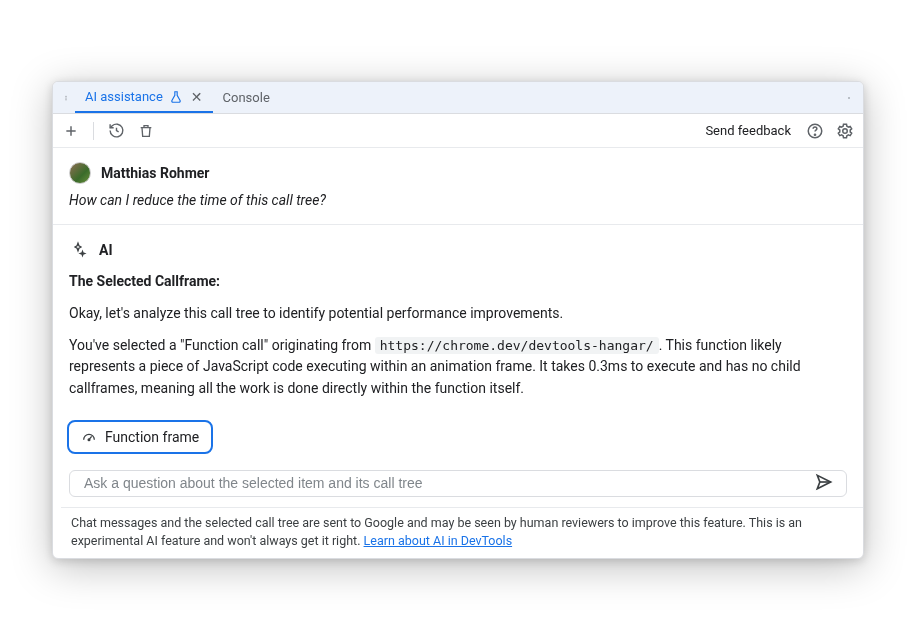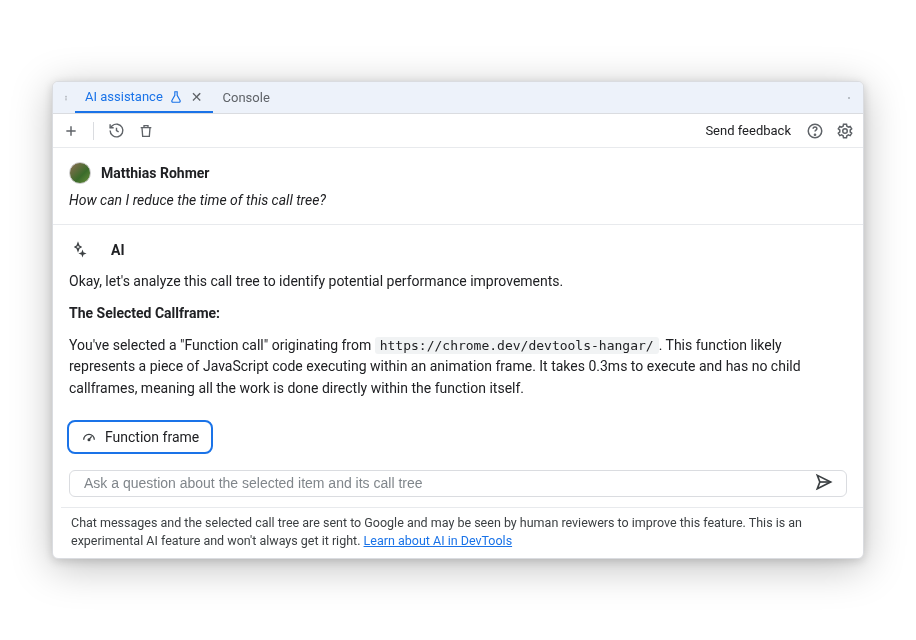--- a/index.html
+++ b/index.html
@@ -57,21 +57,21 @@
   .toolbar .divider { width:1px; height:18px; background:#dadce0; margin: 0 2px;}
   .icon-btn { color:#5f6368; display:flex; align-items:center; justify-content:center; cursor:pointer; width:20px; height:20px;}
   .toolbar .spacer { flex:1; }
   .feedback-link { color:#202124; font-size:13px; cursor:pointer; padding-right:4px;}
   .content { padding: 14px 16px 10px 16px; }
   .user-row { display:flex; align-items:center; gap:10px; margin-bottom:8px;}
   .avatar { width:22px; height:22px; border-radius:50%; background: linear-gradient(135deg,#8e6e53 0%, #3a6b2a 60%, #6a8f3c 100%); border:1px solid #ccc;}
   .username { font-weight:700; font-size:14px;}
   .user-msg { margin: 8px 0 16px 0; font-size:14px; color:#202124;font-style:italic;}
   .hr { height:1px; background:#e8eaed; margin: 0 -16px 16px -16px;}
-  .ai-row { display:flex; align-items:center; gap:24px; margin-bottom:12px;}
+  .ai-row { display:flex; align-items:center; gap:12px; margin-bottom:12px;}
   .ai-icon { width:18px; height:18px; }
   .ai-label { font-weight:700; font-size:14px;}
   .chip {
     display:inline-flex; align-items:center; gap:8px;
     background:#eef1f6; border-radius:6px;
     padding:6px 10px; font-size:14px; color:#202124;
     margin-bottom:14px;
   }
   .chip .check { color:#1e8e3e; }
   .chip .chev { color:#5f6368; }
@@ -186,22 +186,22 @@
 
     <div class="ai-row">
       <svg class="ai-icon" viewBox="0 0 24 24" fill="none" stroke="#3c4043" stroke-width="1.8">
         <path d="M12 3l1.2 3.3L16 8l-2.8 1.7L12 13l-1.2-3.3L8 8l2.8-1.7L12 3zM18 14l.7 2 2 .7-2 .7-.7 2-.7-2-2-.7 2-.7.7-2z"></path>
       </svg>
       <div class="ai-label">AI</div>
     </div>
 
 
     <div class="ai-text">
+      <p><strong>The Selected Callframe:</strong></p>
       <p>Okay, let's analyze this call tree to identify potential performance improvements.</p>
-      <p><strong>The Selected Callframe:</strong></p>
       <p>
         <span>You've selected a "Function call" originating from </span><code class="inline">https://chrome.dev/devtools-hangar/</code><span>. This function likely represents a piece of JavaScript code executing within an animation frame. It takes 0.3ms to execute and has no child callframes, meaning all the work is done directly within the function itself.</span>
       </p>
     </div>
 
     <div class="fn-chip">
       <svg viewBox="0 0 24 24" fill="none" stroke="#3c4043" stroke-width="2">
         <path d="M4 16a8 8 0 1 1 16 0"></path>
           <path d="M12 16l4-5"></path>
           <circle cx="12" cy="16" r="1.3" fill="#3c4043"></circle>

